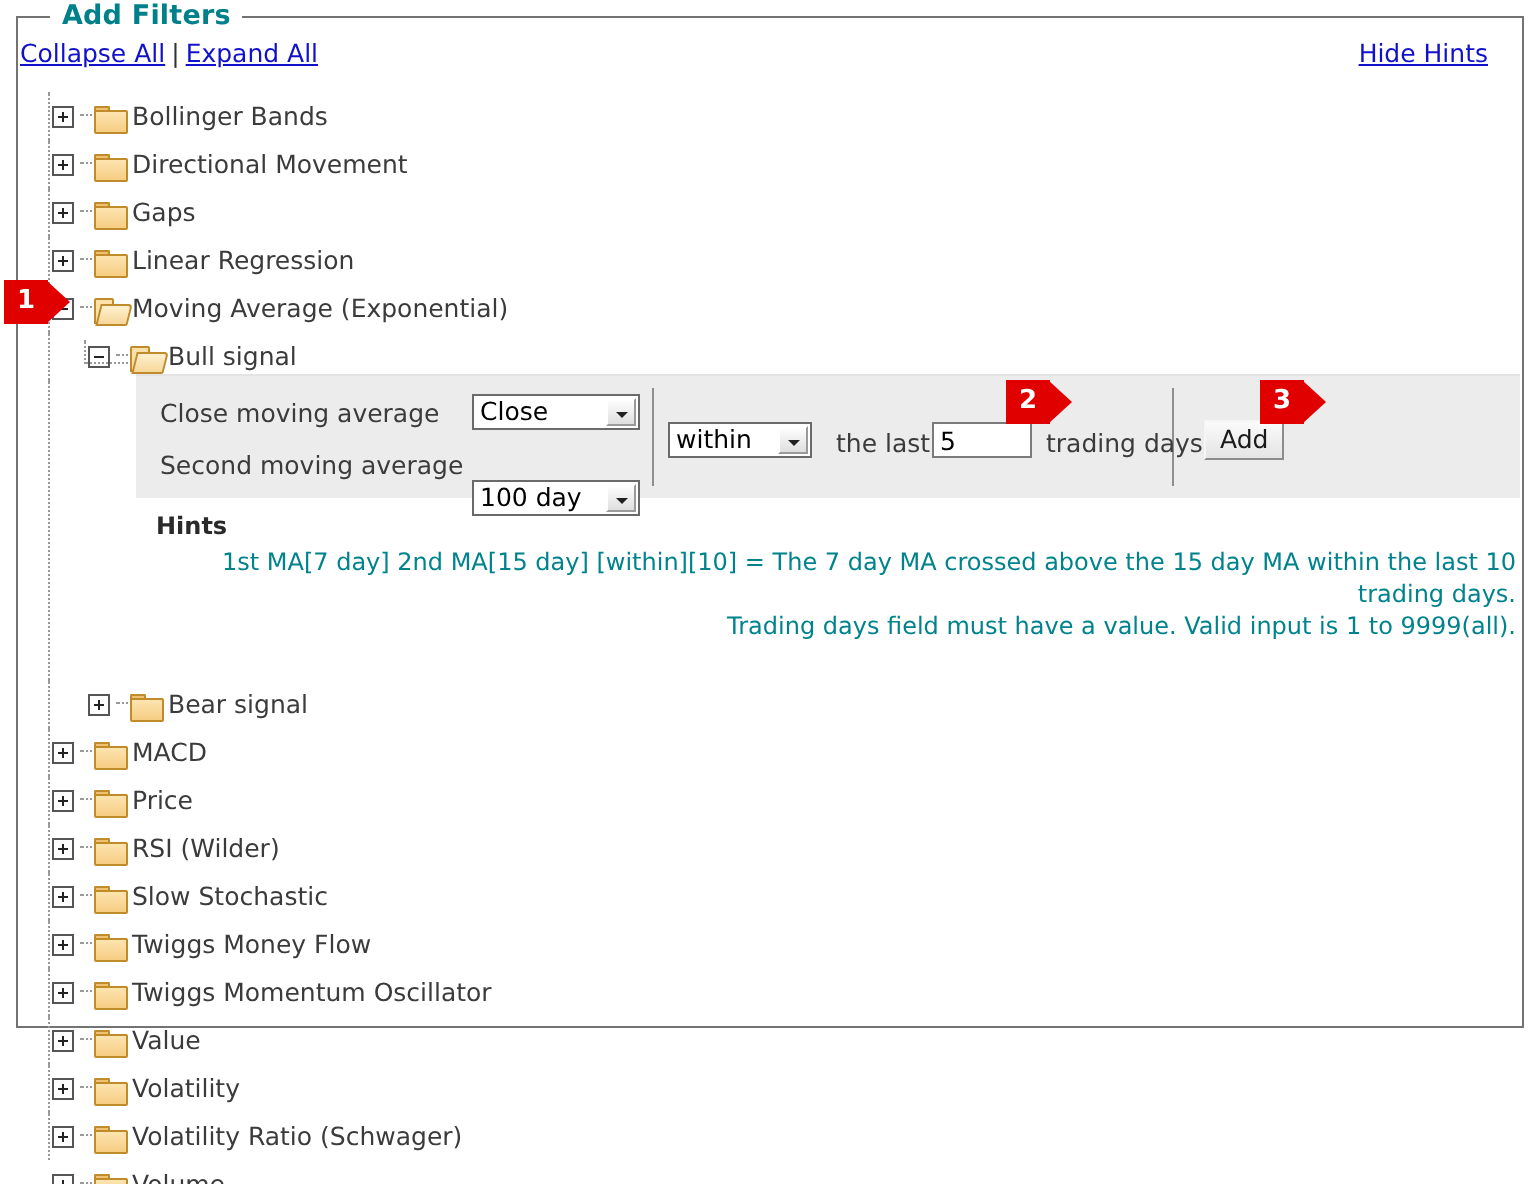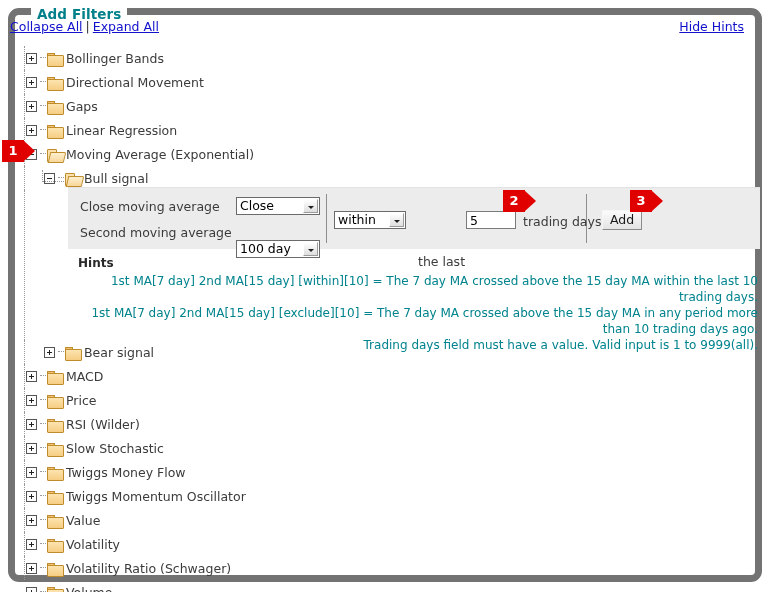--- a/index.html
+++ b/index.html
@@ -10,23 +10,23 @@
     font-family: "DejaVu Sans", "Liberation Sans", sans-serif;
     font-size: 12px;
     color: #333333;
     overflow: hidden;
   }
 
   
   .frame {
     position: absolute;
     left: 8px; top: 8px;
-    width: 754px; height: 574px;
-    border: 7px solid #737373;
-    border-radius: 11px;
+    width: 754px; height: 506px;
+    border: 1px solid #737373;
+    border-radius: 0;
   }
   .legend {
     position: absolute;
     left: 16px; top: -9px;
     background: #ffffff;
     padding: 0 6px;
     font-size: 13.5px;
     font-weight: bold;
     color: #00808a;
     letter-spacing: 0.1px;
@@ -353,33 +353,32 @@
   <div class="sel" style="left:168px; top:52px; width:84px;">
     <span>100 day</span>
     <span class="btn"></span>
   </div>
 
   <div class="sel" style="left:266px; top:23px; width:72px;">
     <span>within</span>
     <span class="btn"></span>
   </div>
 
-  <div class="flabel" style="left:350px; top:26px;margin-top:40px;">the last</div>
+  <div class="flabel" style="left:350px; top:26px;">the last</div>
 
   <input class="txtin" style="left: 398px; top: 23px; width: 50px;" value="5">
 
   <div class="flabel" style="left:455px; top:26px;">trading days</div>
 
   <div class="addbtn" style="left:534px; top:22px;">Add</div>
 </div>
 
 <div class="hints">
   <div class="hints-title">Hints</div>
   <div class="hint-line">1st MA[7 day] 2nd MA[15 day] [within][10] = The 7 day MA crossed above the 15 day MA within the last 10 trading days.</div>
-  <div class="hint-line">1st MA[7 day] 2nd MA[15 day] [exclude][10] = The 7 day MA crossed above the 15 day MA in any period more than 10 trading days ago.</div>
   <div class="hint-line">Trading days field must have a value. Valid input is 1 to 9999(all).</div>
 </div>
 
 <div class="tree" style="top:340px;">
 
   <div class="node lvl2">
     <span class="vline"></span>
     <span class="toggle plus"></span><span class="dots"></span><span class="folder closed"></span><span class="node-label">Bear signal</span>
   </div>
 

